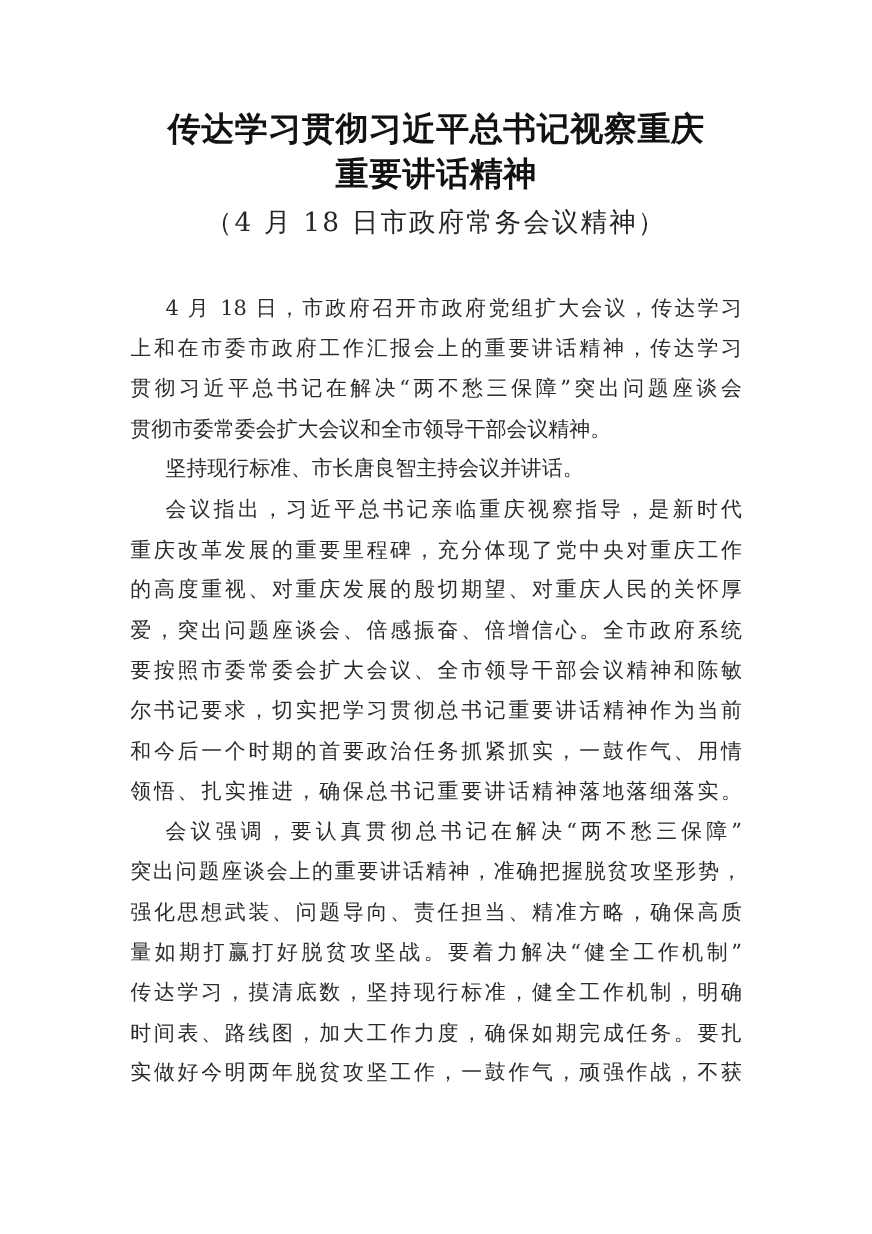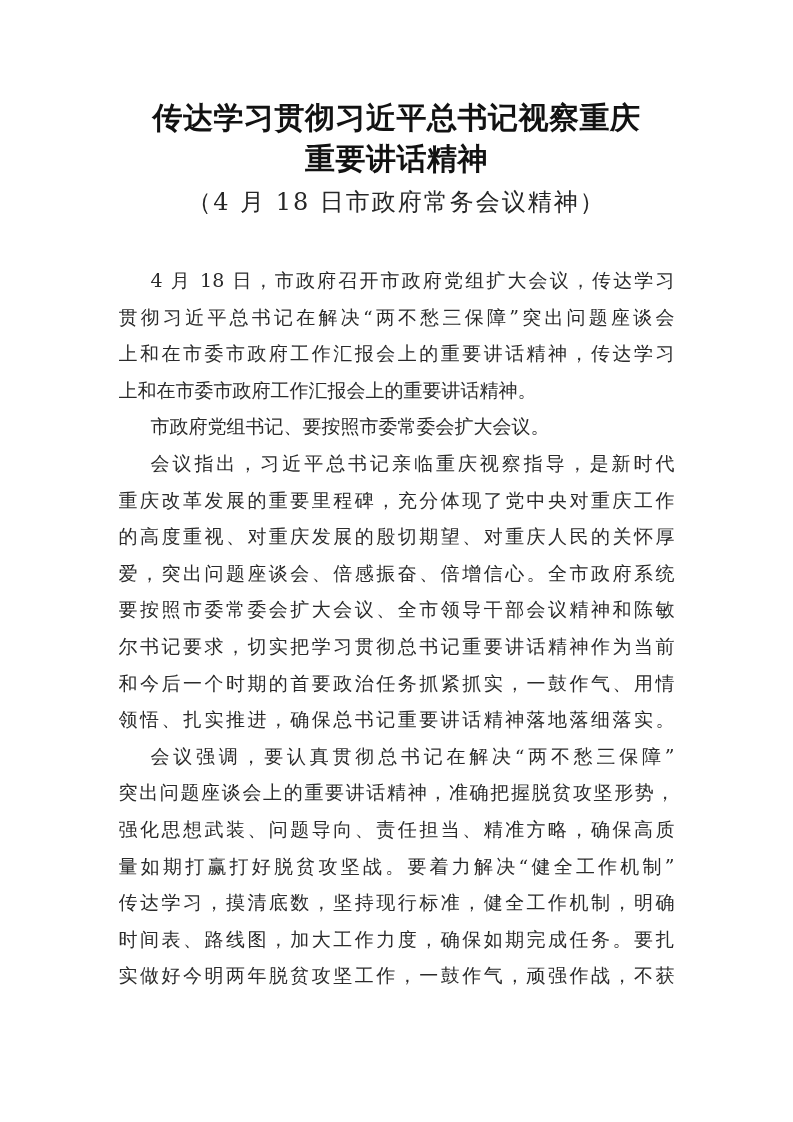--- a/index.html
+++ b/index.html
@@ -66,27 +66,27 @@
     <div>传达学习贯彻习近平总书记视察重庆</div>
     <div>重要讲话精神</div>
   </div>
 
   <div class="subtitle">（4 月 18 日市政府常务会议精神）</div>
 
   <div class="body-text">
 
     <div class="para">
       <div class="line indent fill">4 月 18 日，市政府召开市政府党组扩大会议，传达学习</div>
+      <div class="line fill">上和在市委市政府工作汇报会上的重要讲话精神，传达学习</div>
       <div class="line fill">贯彻习近平总书记在解决“两不愁三保障”突出问题座谈会</div>
-      <div class="line fill">上和在市委市政府工作汇报会上的重要讲话精神，传达学习</div>
-      <div class="line">上和在市委市政府工作汇报会上的重要讲话精神。</div>
+      <div class="line">贯彻市委常委会扩大会议和全市领导干部会议精神。</div>
     </div>
 
     <div class="para">
-      <div class="line indent">市政府党组书记、要按照市委常委会扩大会议。</div>
+      <div class="line indent">坚持现行标准、市长唐良智主持会议并讲话。</div>
     </div>
 
     <div class="para">
       <div class="line indent fill">会议指出，习近平总书记亲临重庆视察指导，是新时代</div>
       <div class="line fill">重庆改革发展的重要里程碑，充分体现了党中央对重庆工作</div>
       <div class="line fill">的高度重视、对重庆发展的殷切期望、对重庆人民的关怀厚</div>
       <div class="line fill">爱，突出问题座谈会、倍感振奋、倍增信心。全市政府系统</div>
       <div class="line fill">要按照市委常委会扩大会议、全市领导干部会议精神和陈敏</div>
       <div class="line fill">尔书记要求，切实把学习贯彻总书记重要讲话精神作为当前</div>
       <div class="line fill">和今后一个时期的首要政治任务抓紧抓实，一鼓作气、用情</div>

